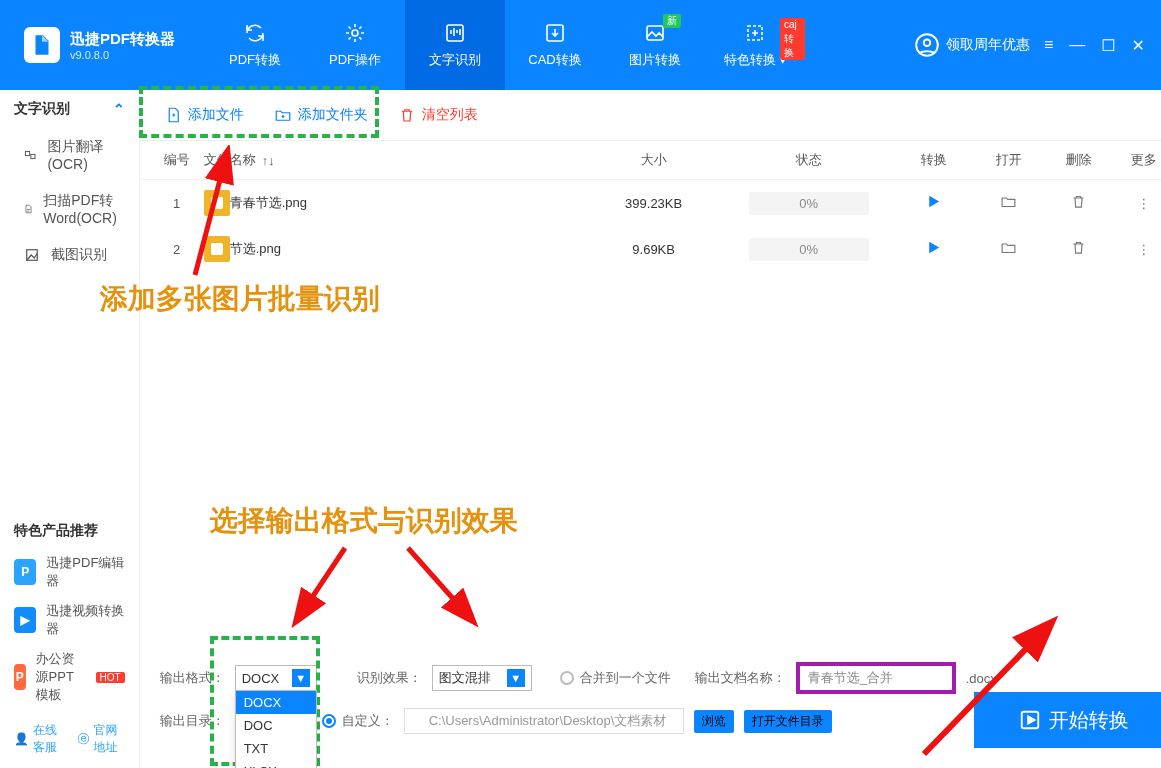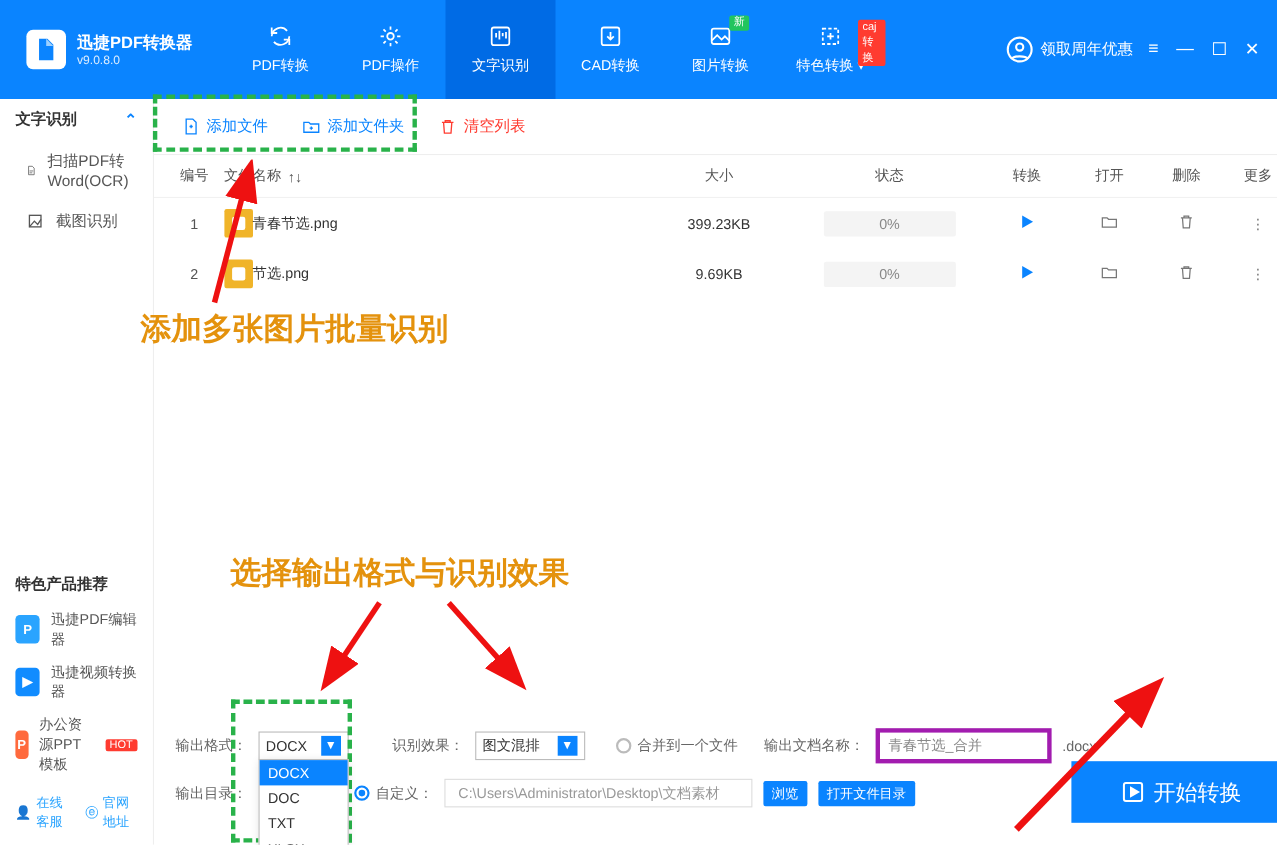--- a/index.html
+++ b/index.html
@@ -63,22 +63,22 @@
   .sel-box { width:82px; height:26px; border:1px solid #bbb; display:flex; align-items:center; padding:0 6px; background:#fff; color:#333; cursor:pointer; font-size:13px; }
   .sel-box .dd { margin-left:auto; width:18px; height:18px; background:#0a84ff; color:#fff; display:flex; align-items:center; justify-content:center; font-size:11px; }
   .dropdown { position:absolute; top:25px; left:0; width:82px; border:1px solid #bbb; background:#fff; box-shadow: 0 2px 8px rgba(0,0,0,.12); z-index:10; }
   .opt { padding:4px 8px; font-size:13px; color:#333; cursor:pointer; }
   .opt.sel { background:#0a84ff; color:#fff; }
   .radio { width:14px; height:14px; border:2px solid #0a84ff; border-radius:50%; display:inline-flex; align-items:center; justify-content:center; }
   .radio.on::after { content:""; width:6px; height:6px; border-radius:50%; background:#0a84ff; }
   .radio.off { border-color:#bbb; }
   .check { width:14px; height:14px; border:2px solid #bbb; border-radius:50%; display:inline-block; }
   .txt-field { border:4px solid #a21caf; padding:3px 8px; color:#888; font-size:13px; min-width:160px; }
-  .path-field { border:1px solid #ddd; padding:3px 12px; color:#999; font-size:13px; width:280px; white-space:nowrap; overflow:hidden; }
-  .mini-btn { background:#0a84ff; color:#ffffff; font-size:12px; padding:3px 8px; border-radius:2px; cursor:pointer; }
+  .path-field { border:1px solid #ddd; padding:3px 24px; color:#999; font-size:13px; width:280px; white-space:nowrap; overflow:hidden; }
+  .mini-btn { background:#0a84ff; color:#000000; font-size:12px; padding:3px 8px; border-radius:2px; cursor:pointer; }
   .big-btn { position:absolute; right:20px; bottom:20px; width:200px; height:56px; background:#0a84ff; color:#fff; font-size:20px; display:flex; align-items:center; justify-content:center; gap:8px; cursor:pointer; }
   .big-btn svg { width:22px; height:22px; stroke:#fff; fill:none; stroke-width:2; }
 
   .annot { position:absolute; color:#e4920d; font-weight:800; font-size:28px; pointer-events:none; }
   .arrow-red { position:absolute; pointer-events:none; }
   .footer-green { position:absolute; border:4px dashed #29b24a; pointer-events:none; }
 
   svg.icn { width: 17px; height: 17px; }
 </style>
 </head>
@@ -161,20 +161,27 @@
       <span class="win-btn">✕</span>
     </div>
   </div>
 </div>
 
 <div class="body-area">
   <div class="sidebar">
     <div class="side-head">
       <span>文字识别</span>
       <span class="chev">⌃</span>
+    </div>
+    <div class="side-item">
+      <svg viewBox="0 0 24 24">
+          <rect x="4" y="6" width="7" height="7"></rect>
+          <rect x="13" y="11" width="7" height="7"></rect>
+        </svg>
+      <span>图片翻译(OCR)</span>
     </div>
     <div class="side-item">
       <svg viewBox="0 0 24 24">
           <path d="M7 3h8l4 4v14H7z"></path>
           <path d="M9 13h8M9 17h6"></path>
         </svg>
       <span>扫描PDF转Word(OCR)</span>
     </div>
     <div class="side-item">
       <svg viewBox="0 0 24 24">
@@ -342,21 +349,21 @@
         <svg viewBox="0 0 24 24">
             <rect x="3" y="3" width="18" height="18" rx="2"></rect>
             <path d="M10 8l7 4-7 4z" fill="#fff"></path>
           </svg>
         <span>开始转换</span>
       </div>
 
       <div class="footer-green" style="left:70px; bottom:2px; width:110px; height:130px;"></div>
     </div>
 
-    <div class="annot" style="left:-40px; top:190px;margin-left:28px;">添加多张图片批量识别</div>
+    <div class="annot" style="left:-40px; top:190px;">添加多张图片批量识别</div>
     <svg class="arrow-red" style="left:45px; top:55px;" width="60" height="140">
         <defs>
           <marker id="ah1" markerWidth="10" markerHeight="10" refX="6" refY="3" orient="auto">
             <path d="M0 0L8 3L0 6z" fill="#e11"></path>
           </marker>
         </defs>
         <line x1="10" y1="130" x2="42" y2="8" stroke="#e11" stroke-width="5" marker-end="url(#ah1)"></line>
       </svg>
 
     <div class="annot" style="left:70px; top:412px;">选择输出格式与识别效果</div>

